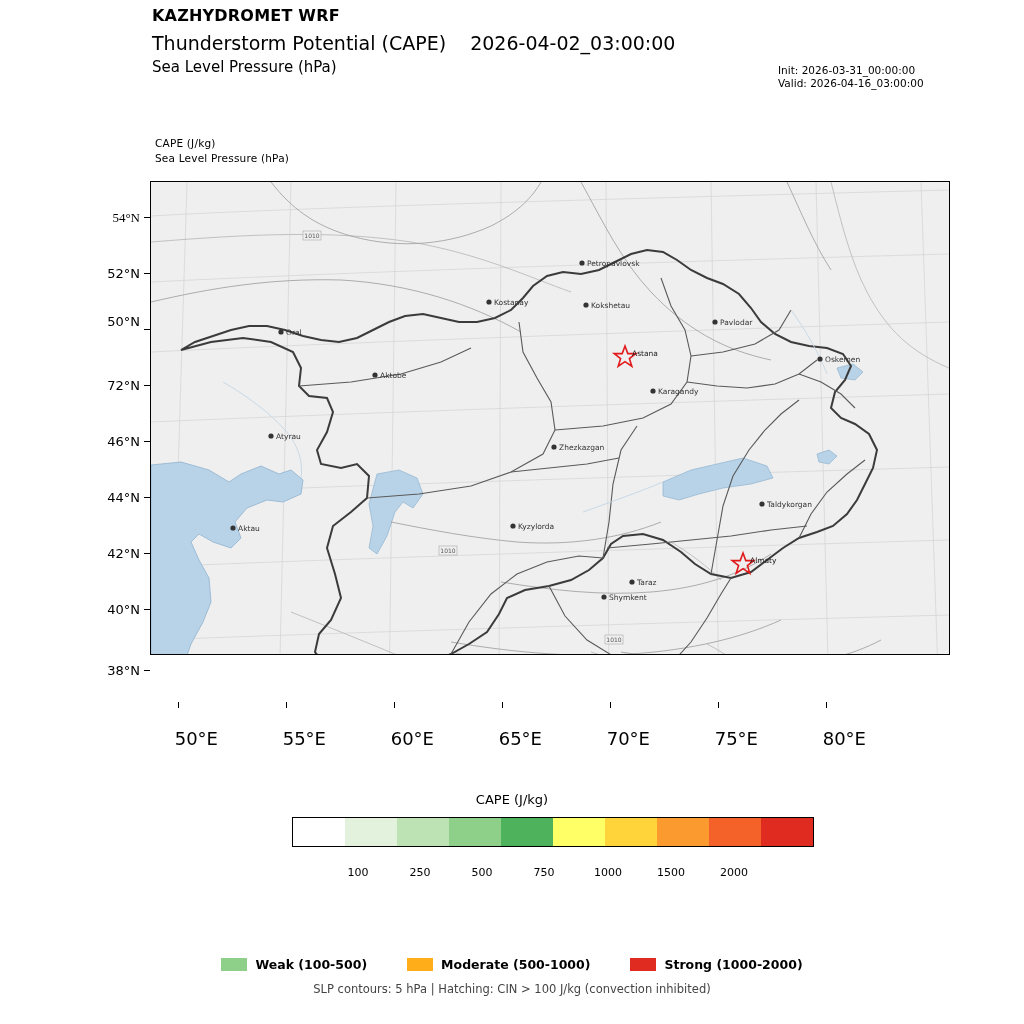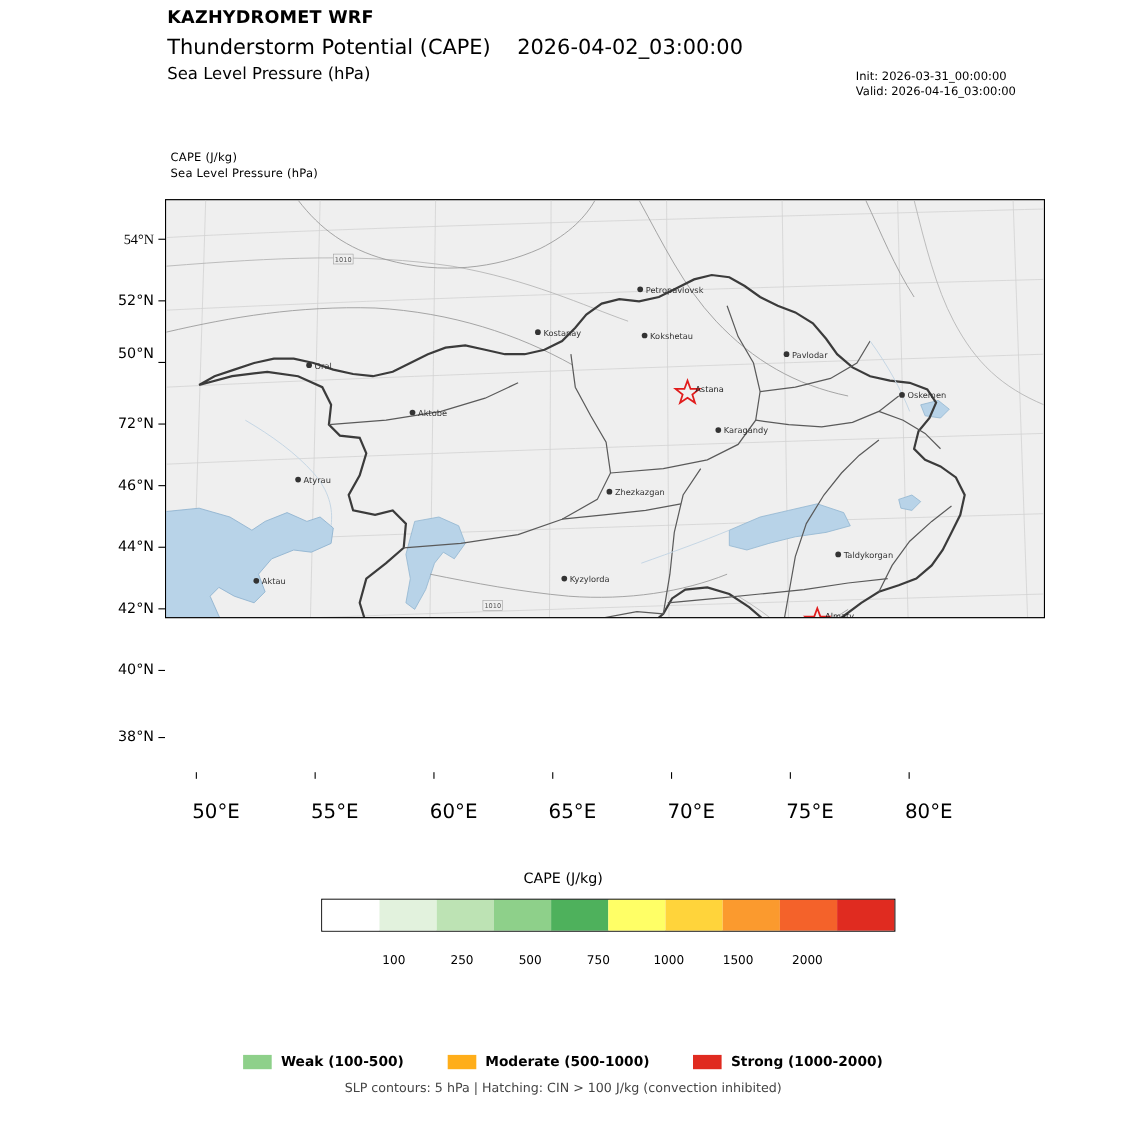--- a/index.html
+++ b/index.html
@@ -43,23 +43,23 @@
   #field-labels {
     left: 155px; top: 136px;
     font-size: 10.5px;
     line-height: 15px;
   }
   #field-labels .sub { letter-spacing: 0.2px; }
 
   
   #map-frame {
     left: 150px; top: 181px;
-    width: 800px; height: 381px;
+    width: 800px; height: 474px;
     border: 1px solid #000;
-    background: #a3a3a3;
+    background: #7dd3fc;
     box-sizing: border-box;
     overflow: hidden;
   }
   #map-svg { display: block; }
 
   
   .ytick-label {
     font-size: 13px;
     text-align: right;
     width: 70px;
@@ -106,21 +106,21 @@
   #cat-legend {
     left: 0; top: 957px;
     width: 1024px;
     display: flex;
     justify-content: center;
     align-items: center;
     gap: 40px;
     font-size: 12.5px;
     font-weight: bold;
   }
-  #cat-legend .item { display: flex; align-items: flex-end; gap: 8px; }
+  #cat-legend .item { display: flex; align-items: center; gap: 8px; }
   #cat-legend .swatch {
     width: 26px; height: 13px;
     display: inline-block;
   }
   #footnote {
     left: 0; top: 982px;
     width: 1024px;
     text-align: center;
     font-size: 11.5px;
     color: #444;

